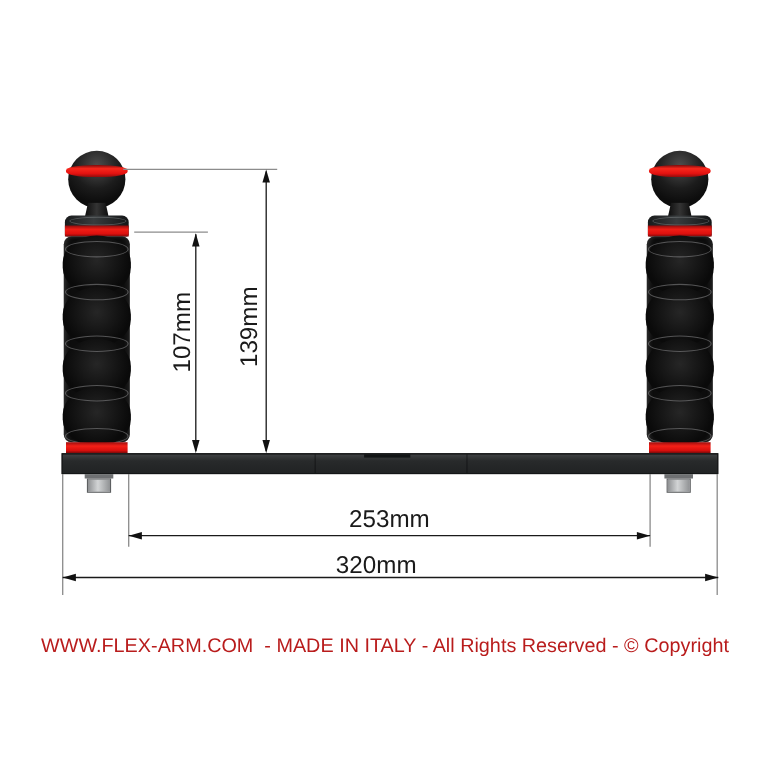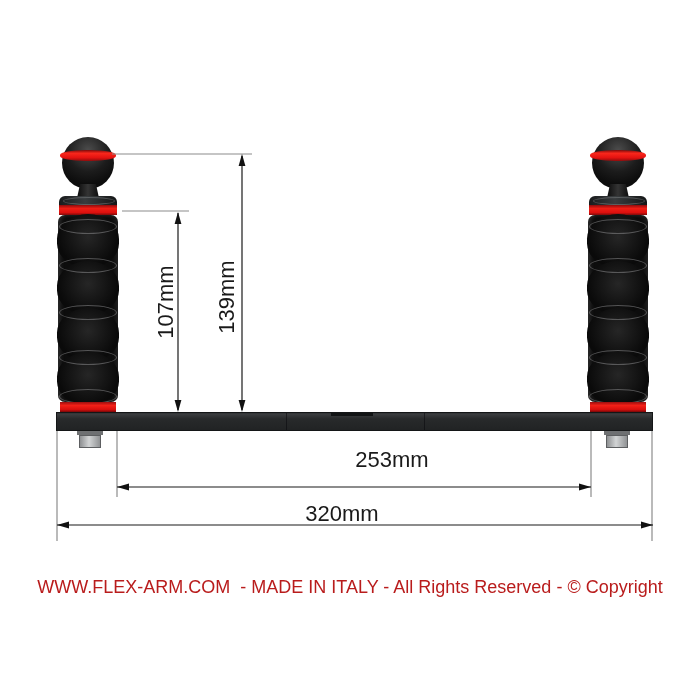--- a/index.html
+++ b/index.html
@@ -172,18 +172,18 @@
       <polygon points="178,412 174.6,400 181.4,400"></polygon>
       <polygon points="117,487 129,483.6 129,490.4"></polygon>
       <polygon points="591,487 579,483.6 579,490.4"></polygon>
       <polygon points="57,525 69,521.6 69,528.4"></polygon>
       <polygon points="653,525 641,521.6 641,528.4"></polygon>
     </g>
   </svg>
 
   <div class="dim-label vert" style="left:166px;top:302px;">107mm</div>
   <div class="dim-label vert" style="left:227px;top:297px;">139mm</div>
-  <div class="dim-label" style="left:354px;top:460px;margin-left:38px;">253mm</div>
+  <div class="dim-label" style="left:354px;top:472px;">253mm</div>
   <div class="dim-label" style="left:342px;top:514px;">320mm</div>
 
   <div class="footer">WWW.FLEX-ARM.COM  - MADE IN ITALY - All Rights Reserved - © Copyright</div>
 
 </div>
 
 </body></html>

